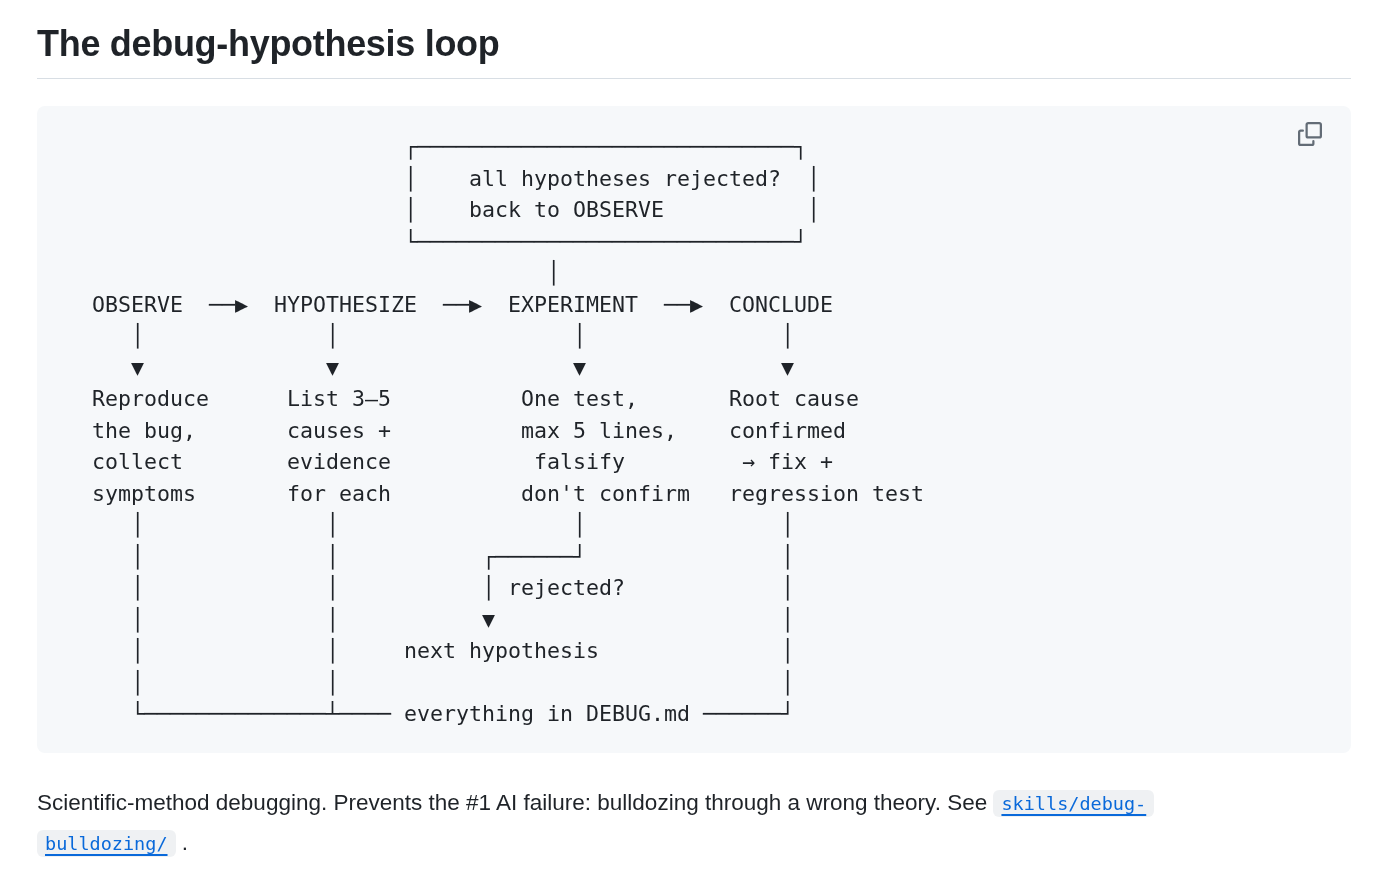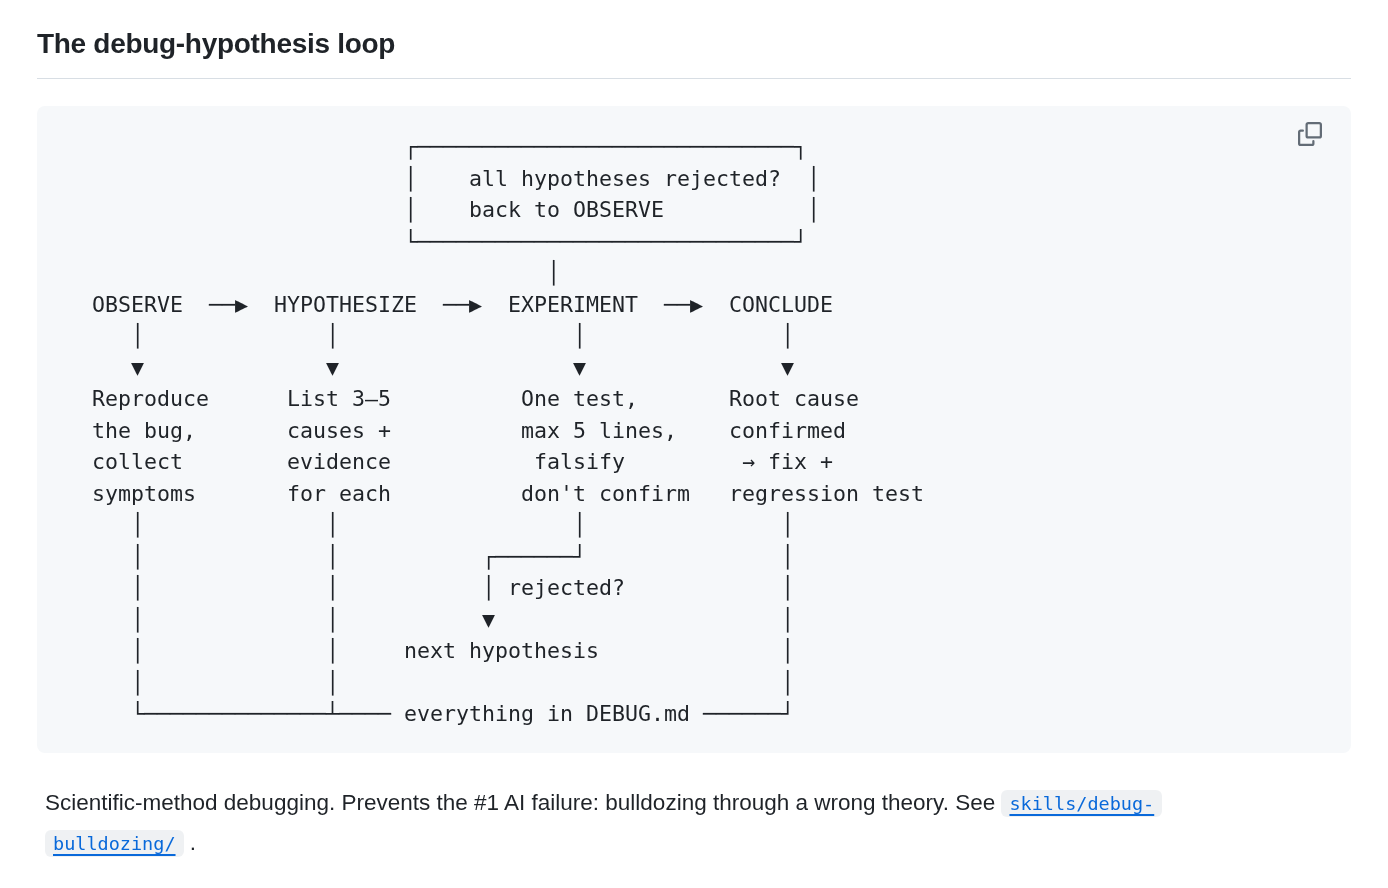--- a/index.html
+++ b/index.html
@@ -14,21 +14,21 @@
     color: #1f2328;
     font-family: "Liberation Sans", sans-serif;
   }
   .readme {
     padding: 0 37px;
   }
   .page-title {
     margin: 24px 0 0 0;
     padding-bottom: 14px;
     border-bottom: 1px solid #d8dee4;
-    font-size: 28px;
+    font-size: 36px;
     line-height: 40px;
     font-weight: 700;
     letter-spacing: -0.3px;
     color: #1f2328;
   }
   .code-block {
     position: relative;
     margin-top: 27px;
     background: #f6f8fa;
     border-radius: 8px;
@@ -56,21 +56,21 @@
     padding: 0;
     cursor: pointer;
     color: #636c76;
   }
   .copy-btn svg {
     width: 24px;
     height: 24px;
     fill: currentColor;
   }
   .desc {
-    margin: 30px 0 0 8px;
+    margin: 30px 0 0 0;
     font-size: 22.5px;
     line-height: 39px;
     color: #1f2328;
   }
   .code-link {
     font-family: "DejaVu Sans Mono", monospace;
     font-size: 18.5px;
     background: rgba(175, 184, 193, 0.2);
     border-radius: 6px;
     padding: 3px 8px;

